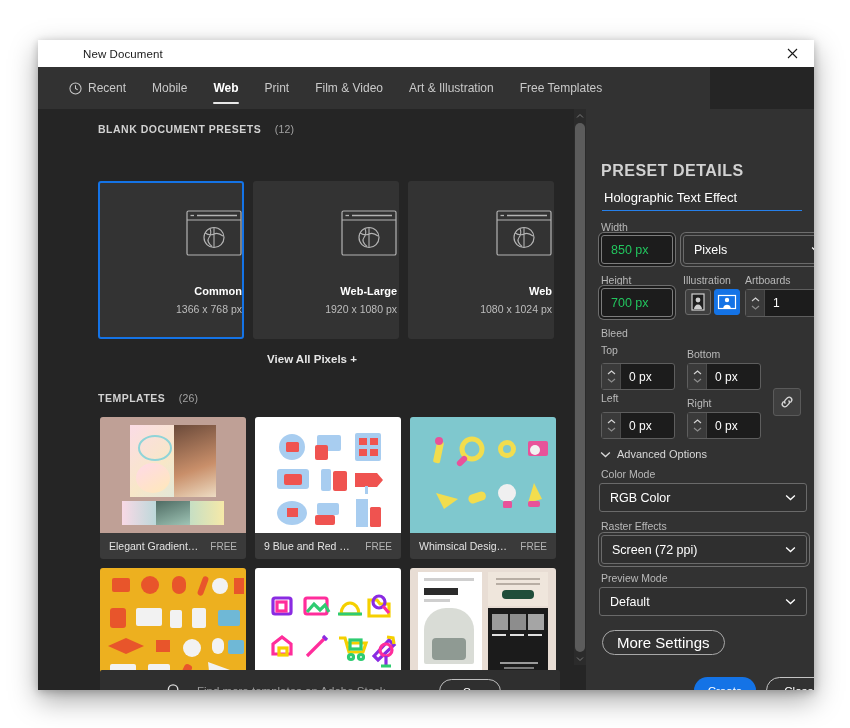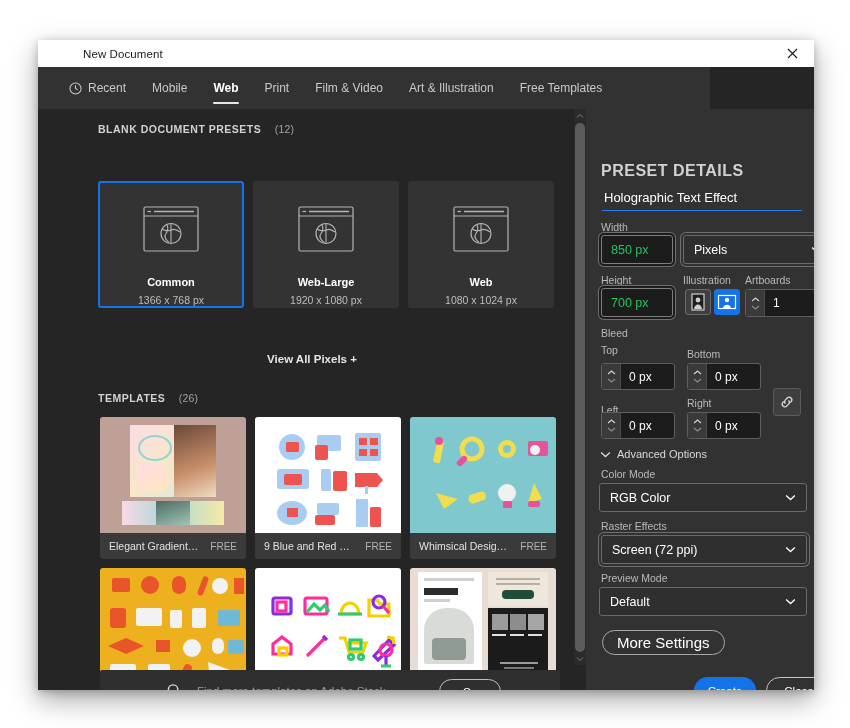--- a/index.html
+++ b/index.html
@@ -69,22 +69,22 @@
   
   .sect{
     position:absolute;font-size:10.5px;letter-spacing:0.5px;
     color:#d2d2d2;font-weight:bold;
   }
   .sect .count{font-weight:normal;color:#a3a3a3;letter-spacing:0.2px;padding-left:10px;}
 
   
   .presetrow{position:absolute;left:60px;top:141px;display:flex;gap:9px;}
   .presetcard{
-    width:146px;height:127px;background:#333333;border-radius:3px;
-    display:flex;flex-direction:column;align-items:center;
+    width:146px;height:158px;background:#333333;border-radius:3px;
+    display:flex;flex-direction:column;align-items:flex-end;
     cursor:pointer;box-sizing:border-box;border:2px solid transparent;
   }
   .presetcard.sel{border:2px solid #1473e6;background:#333333;}
   .presetcard .thumbwrap{
     height:100px;display:flex;align-items:center;justify-content:center;
   }
   .presetcard .pname{font-size:11px;color:#ffffff;font-weight:bold;margin-top:2px;}
   .presetcard .pdim{font-size:10.5px;color:#bdbdbd;margin-top:6px;}
 
   .viewall{
@@ -613,21 +613,21 @@
         <svg width="9" height="5" viewBox="0 0 9 5">
             <path d="M1 4 L4.5 1 L8 4" fill="none" stroke="#d2d2d2" stroke-width="1.2"></path>
           </svg>
         <svg width="9" height="5" viewBox="0 0 9 5">
             <path d="M1 1 L4.5 4 L8 1" fill="none" stroke="#8e8e8e" stroke-width="1.2"></path>
           </svg>
       </div>
       <input value="0 px" style="">
     </div>
 
-    <div class="rp rlabel" style="left:563px;top:364px;">Left</div>
+    <div class="rp rlabel" style="left:563px;top:352px;">Left</div>
     <div class="stepper" style="left:563px;top:372px;width:74px;height:27px;">
       <div class="arrows">
         <svg width="9" height="5" viewBox="0 0 9 5">
             <path d="M1 4 L4.5 1 L8 4" fill="none" stroke="#d2d2d2" stroke-width="1.2"></path>
           </svg>
         <svg width="9" height="5" viewBox="0 0 9 5">
             <path d="M1 1 L4.5 4 L8 1" fill="none" stroke="#8e8e8e" stroke-width="1.2"></path>
           </svg>
       </div>
       <input value="0 px" style="">

